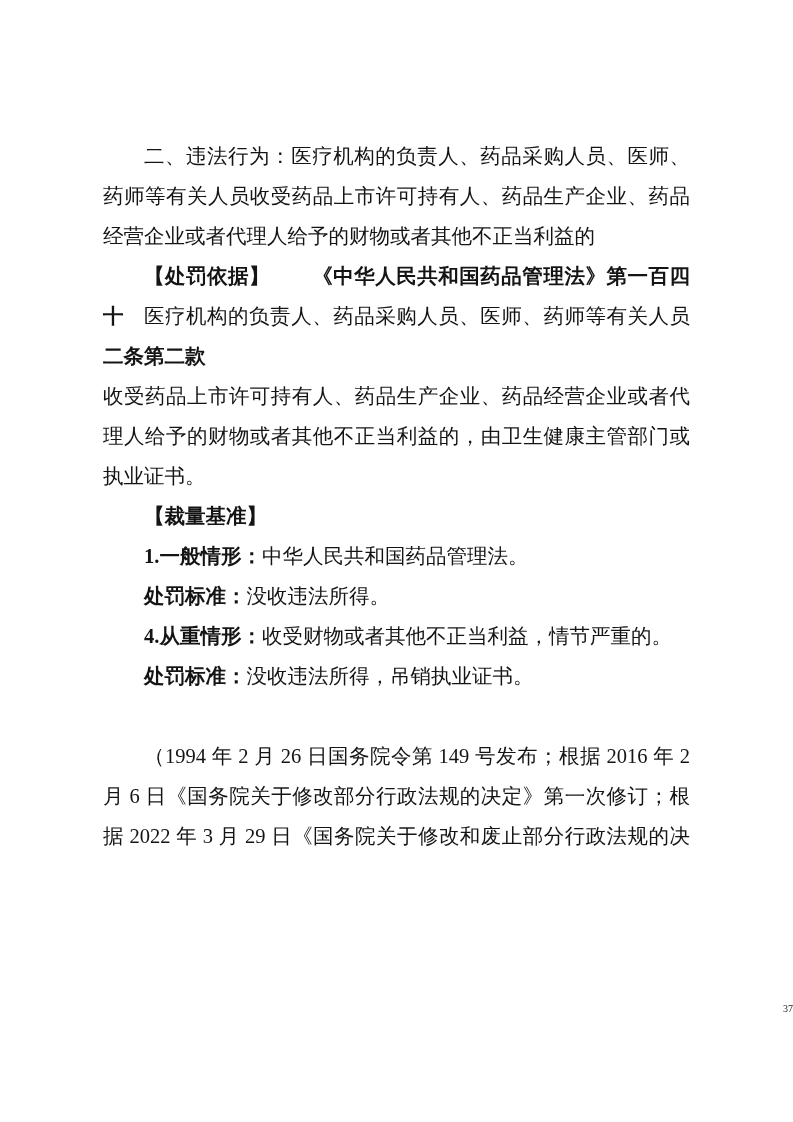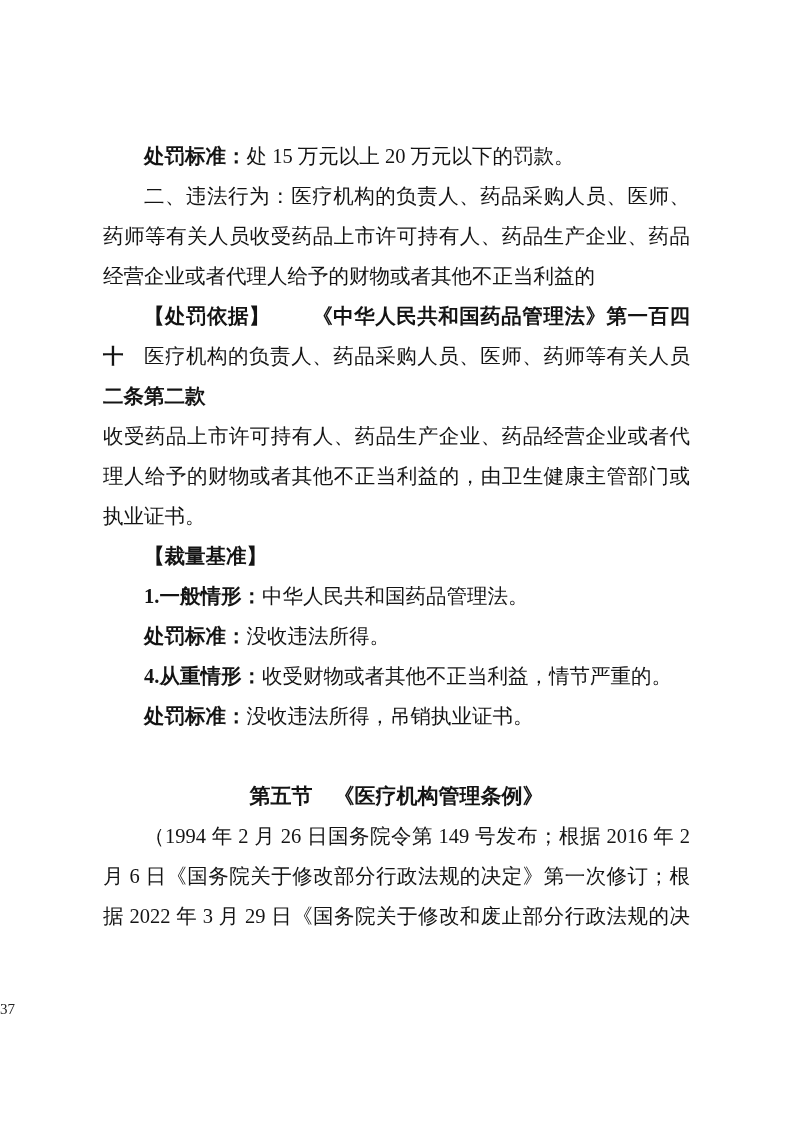--- a/index.html
+++ b/index.html
@@ -44,45 +44,43 @@
   }
   .b { font-weight: 700; }
   .r { font-weight: 400; }
   .pagenum {
     position: absolute;
     left: 0;
     right: 0;
     top: 998px;
     height: 22px;
     line-height: 22px;
-    text-align: left;
-    font-size: 15px;
+    text-align: right;
+    font-size: 10px;
     color: #222222;
   }
 </style>
 </head>
 <body>
 
 <div class="page">
   <div class="doc">
-      <div class="line i"><span class="b">处罚标准：</span><span class="r">处 15 万元以上 20 万元以下的罚款。</span></div>
       <div class="line i j"><span class="r">二、违法行为：医疗机构的负责人、药品采购人员、医师、</span></div>
       <div class="line j"><span class="r">药师等有关人员收受药品上市许可持有人、药品生产企业、药品</span></div>
       <div class="line"><span class="r">经营企业或者代理人给予的财物或者其他不正当利益的</span></div>
       <div class="line i j"><span class="b">【处罚依据】　　《中华人民共和国药品管理法》第一百四十</span></div>
       <div class="line i j"><span class="r">医疗机构的负责人、药品采购人员、医师、药师等有关人员</span></div>
       <div class="line"><span class="b">二条第二款</span></div>
       <div class="line j"><span class="r">收受药品上市许可持有人、药品生产企业、药品经营企业或者代</span></div>
       <div class="line j"><span class="r">理人给予的财物或者其他不正当利益的，由卫生健康主管部门或</span></div>
       <div class="line"><span class="r">执业证书。</span></div>
       <div class="line i"><span class="b">【裁量基准】</span></div>
       <div class="line i"><span class="b">1.一般情形：</span><span class="r">中华人民共和国药品管理法。</span></div>
       <div class="line i"><span class="b">处罚标准：</span><span class="r">没收违法所得。</span></div>
       <div class="line i"><span class="b">4.从重情形：</span><span class="r">收受财物或者其他不正当利益，情节严重的。</span></div>
       <div class="line i"><span class="b">处罚标准：</span><span class="r">没收违法所得，吊销执业证书。</span></div>
       <div class="line spacer"></div>
-      <div class="line heading"><span class="b">第五节　《医疗机构管理条例》</span></div>
       <div class="line i j"><span class="r">（1994 年 2 月 26 日国务院令第 149 号发布；根据 2016 年 2</span></div>
       <div class="line j"><span class="r">月 6 日《国务院关于修改部分行政法规的决定》第一次修订；根</span></div>
       <div class="line j"><span class="r">据 2022 年 3 月 29 日《国务院关于修改和废止部分行政法规的决</span></div>
     </div>
   <div class="pagenum">37</div>
 </div>
 
 </body></html>

